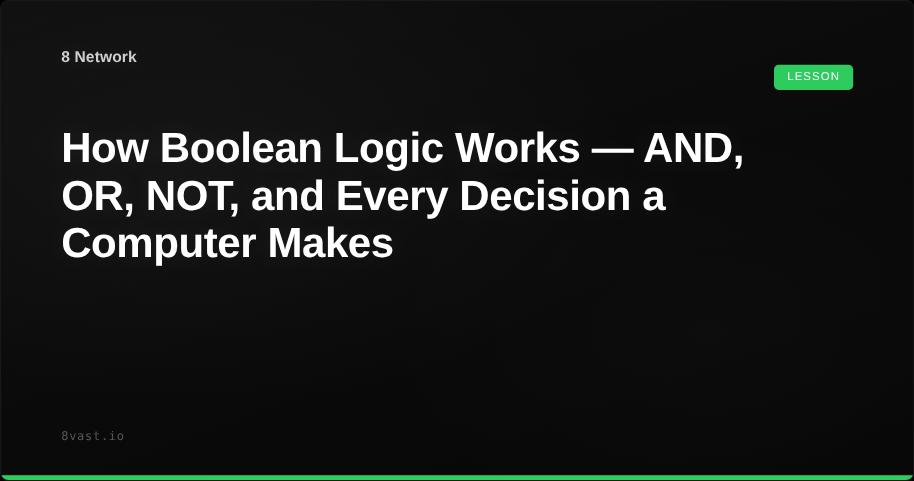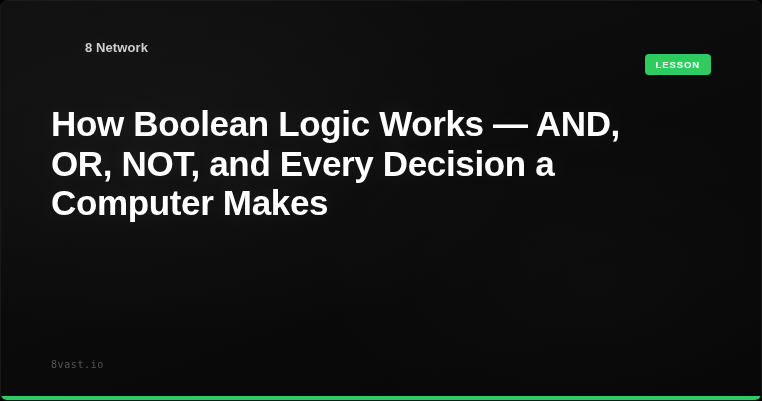--- a/index.html
+++ b/index.html
@@ -38,42 +38,41 @@
     height: 26px;
     display: flex;
     align-items: center;
     justify-content: space-between;
   }
 
   .brand {
     display: flex;
     align-items: flex-start;
     gap: 5px;
-    margin-left: 34px;
   }
 
   .brand-text {
     font-size: 13px;
     font-weight: bold;
     color: #cfcfcf;
     letter-spacing: 0.1px;
     white-space: nowrap;
     text-shadow: 0 0 14px rgba(255,255,255,0.16);
   }
 
   .badge {
     display: inline-flex;
     align-items: center;
     justify-content: center;
     height: 21px;
     padding: 0 11px;
     background: #2ecc5f;
     color: #ffffff;
     font-size: 9.5px;
-    font-weight: bold;
+    font-weight: normal;
     letter-spacing: 0.9px;
     border-radius: 4px;
     white-space: nowrap;
     margin-top: 34px;
   }
 
   
   .headline {
     position: absolute;
     left: 50px;

